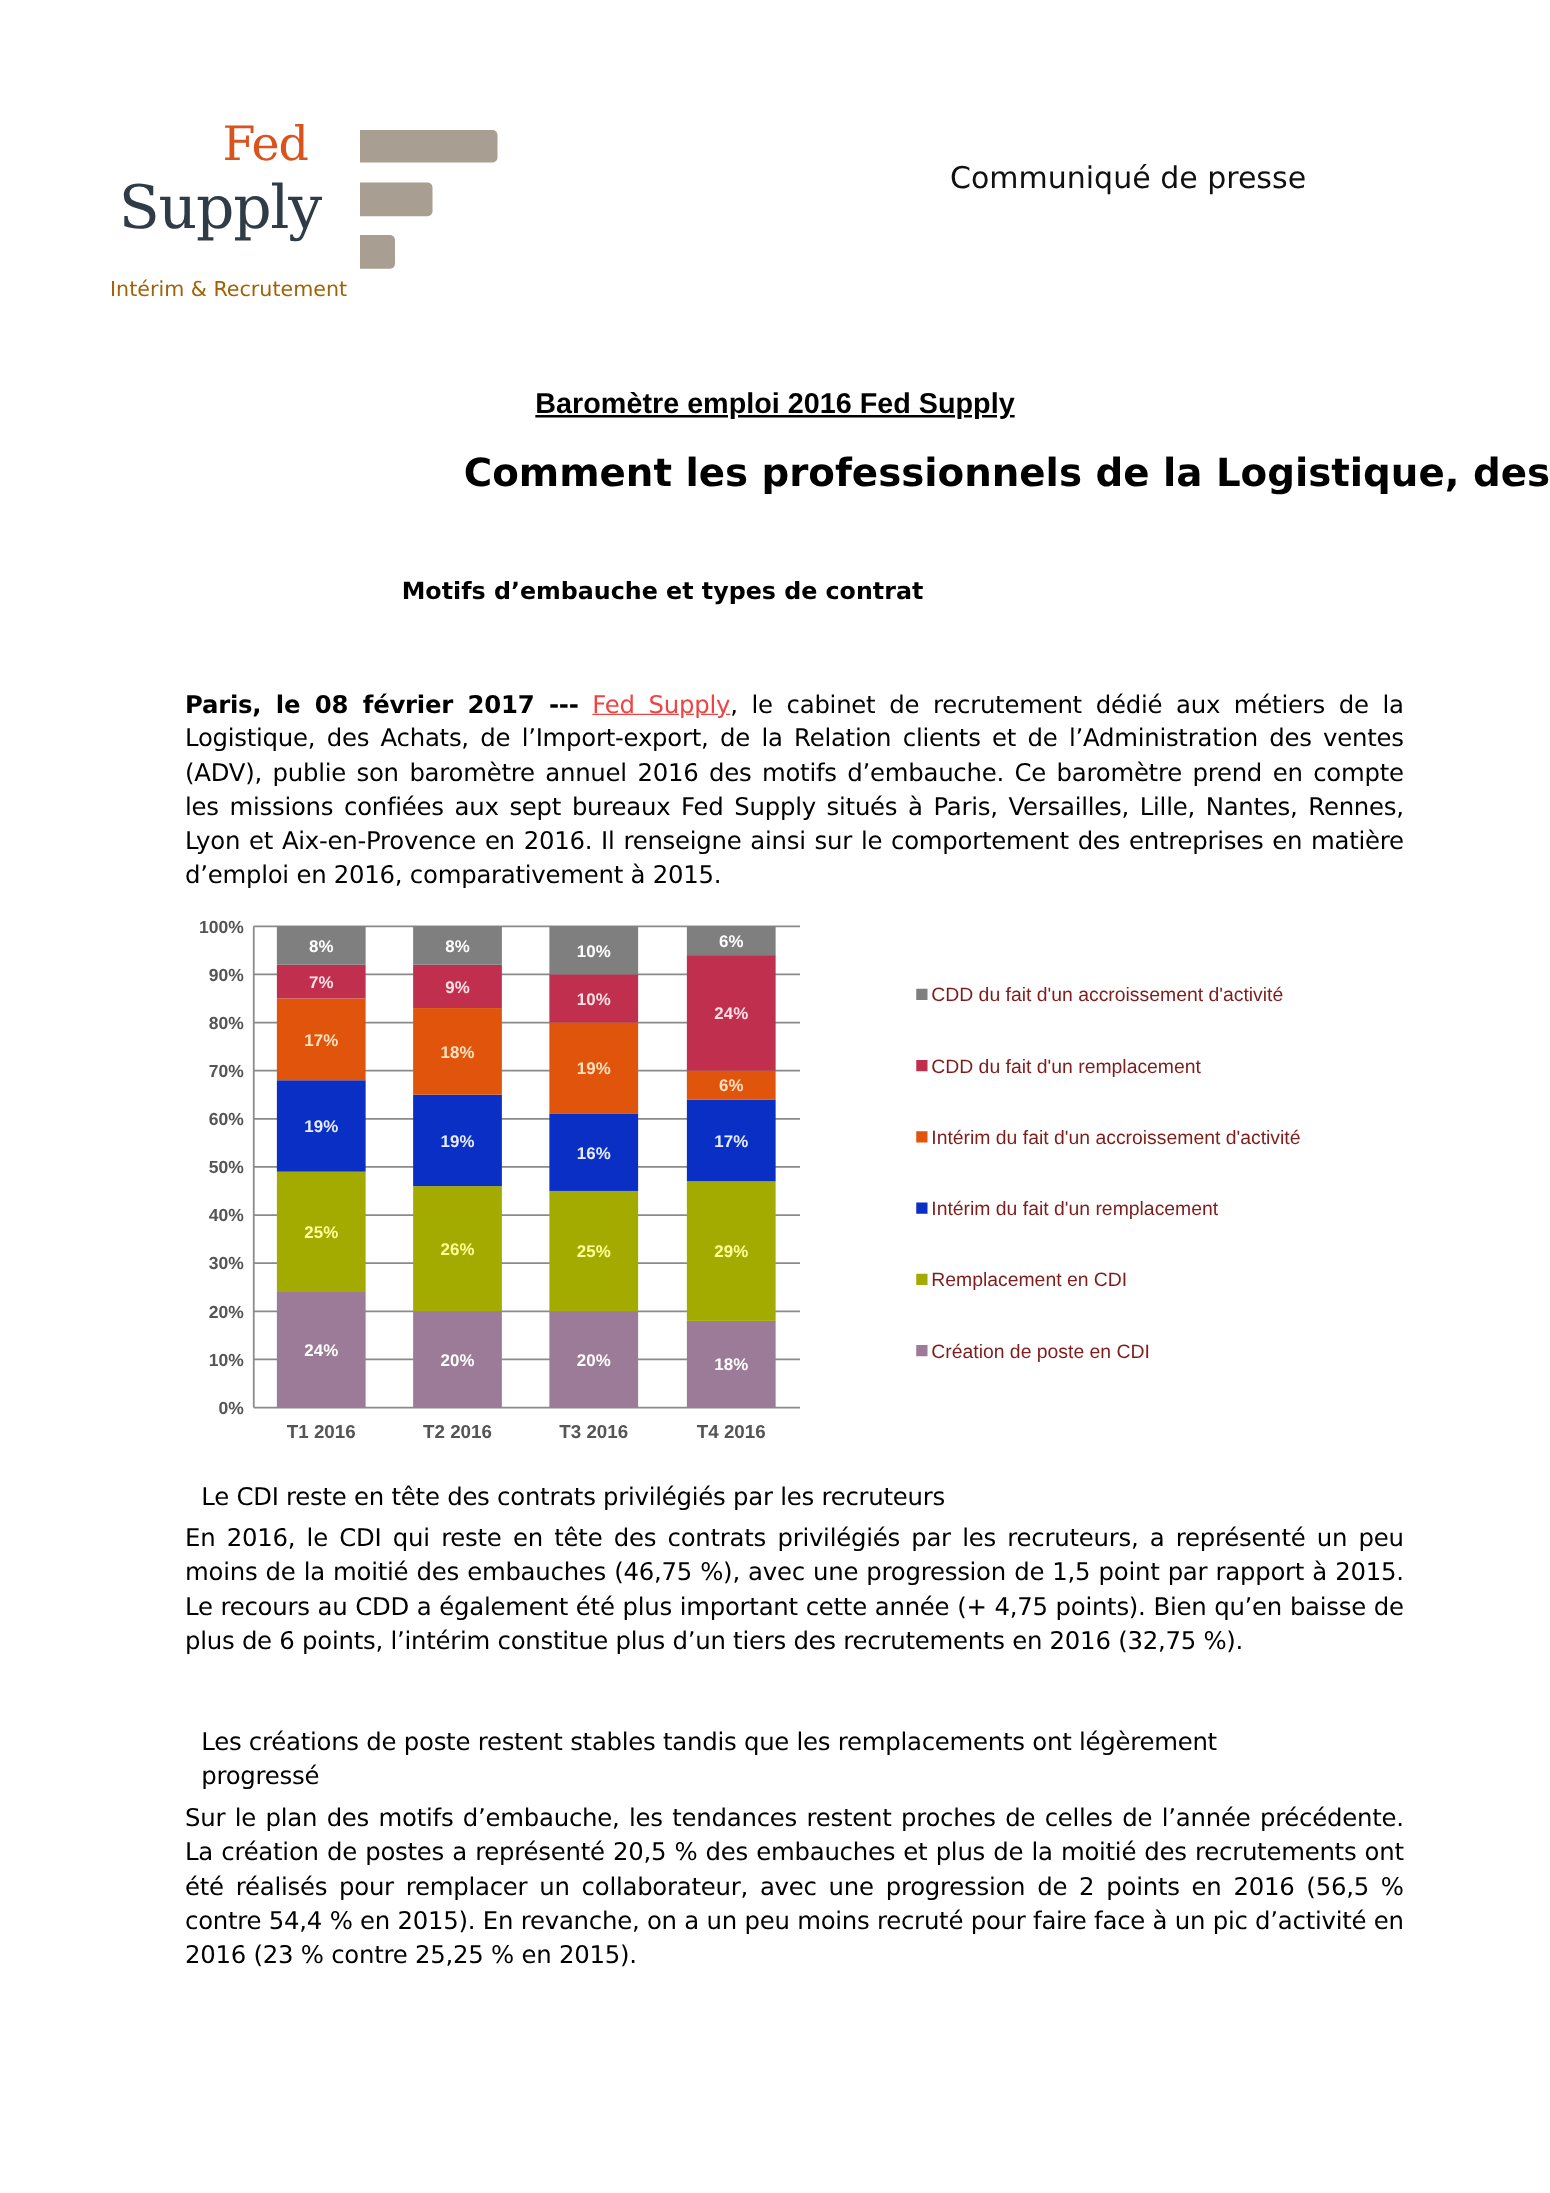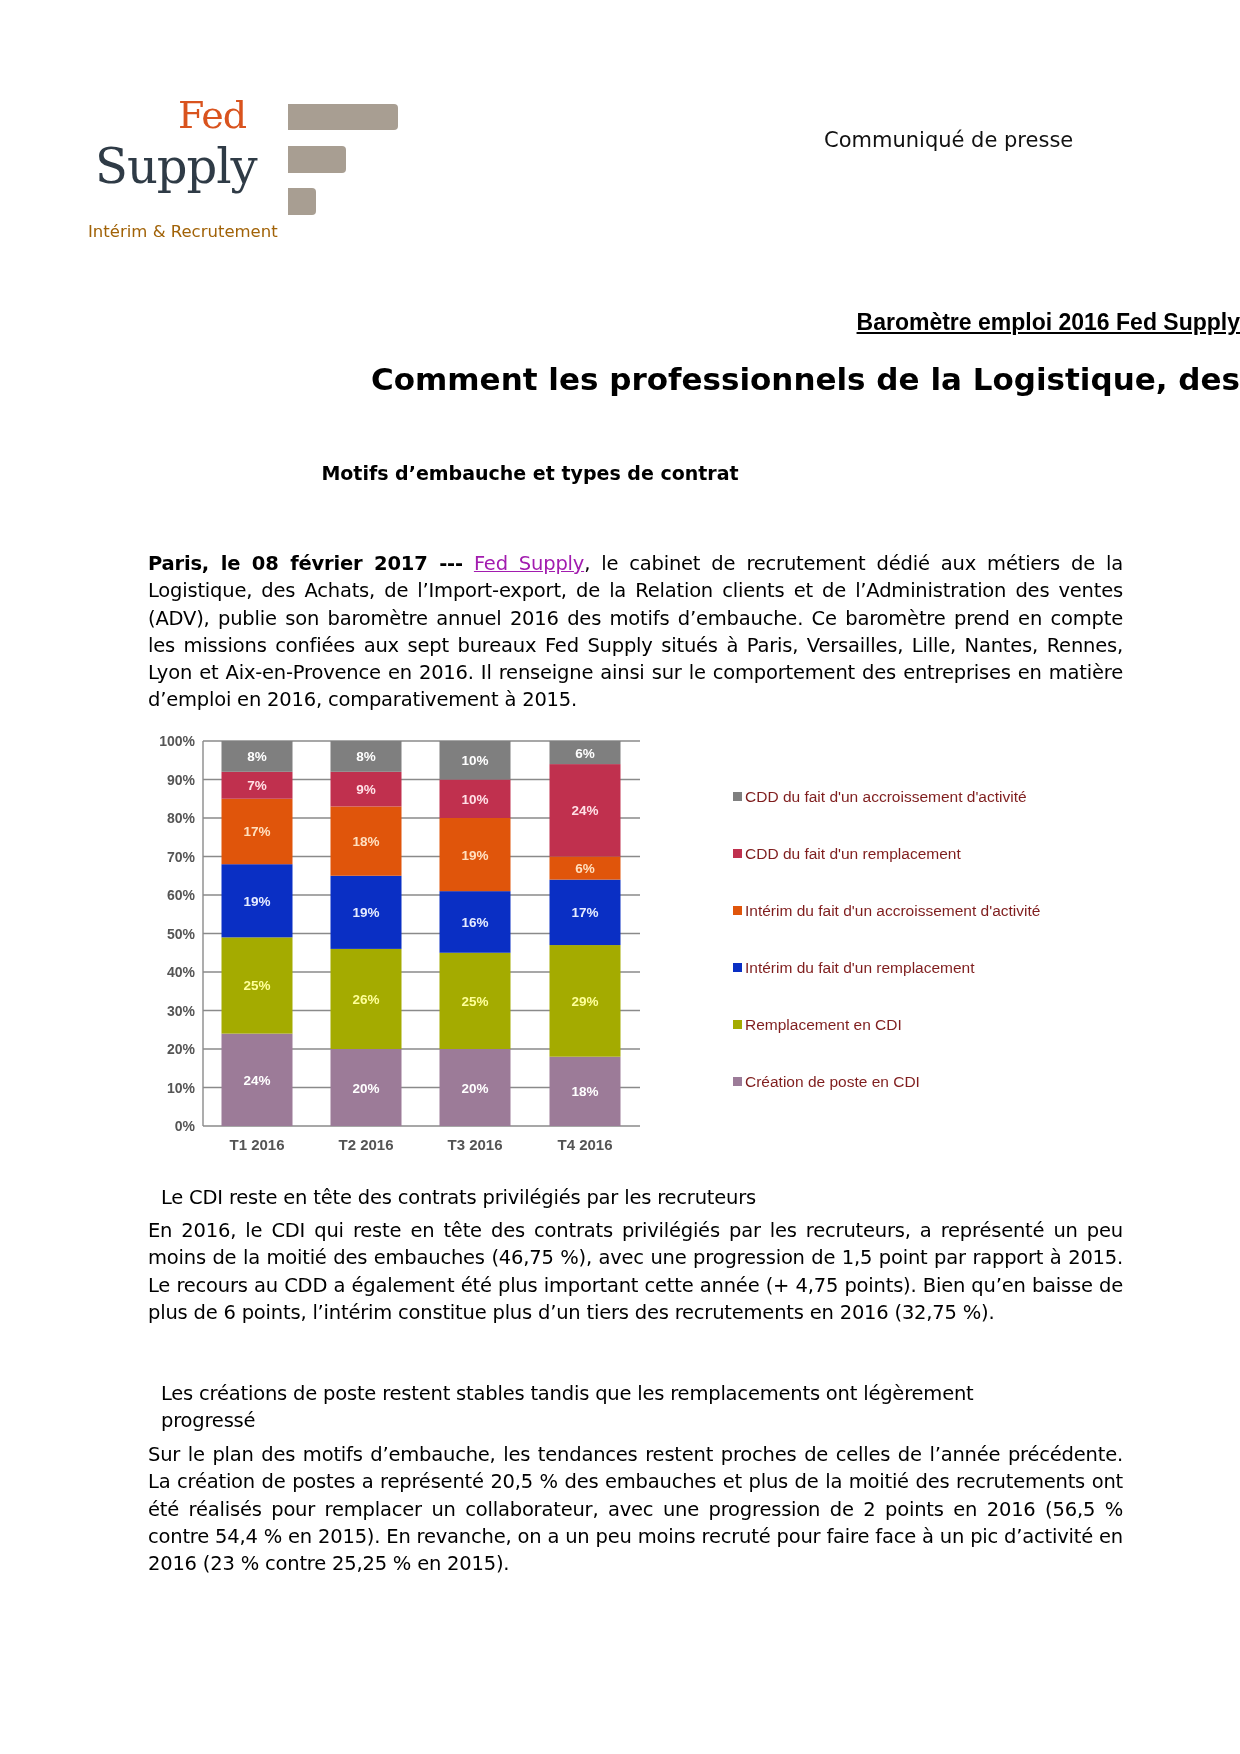--- a/index.html
+++ b/index.html
@@ -3,28 +3,28 @@
 <meta charset="utf-8">
 <style>
   html, body { margin:0; padding:0; background:#fff; }
   body { width:1240px; height:1754px; position:relative; overflow:hidden; font-family:"DejaVu Sans", sans-serif; color:#000; }
   .abs { position:absolute; }
   
   .logo-fed { left:178px; top:96px; font-family:"DejaVu Serif", serif; font-size:38px; color:#d9531e; line-height:1; letter-spacing:-1px; }
   .logo-supply { left:95px; top:142px; font-family:"DejaVu Serif", serif; font-size:48px; color:#2f3b46; line-height:1; letter-spacing:-1px; }
   .logo-sub { left:88px; top:199px; font-family:"DejaVu Sans", sans-serif; font-size:16.5px; color:#a16207; line-height:1;margin-top:25px; }
   .fbar { background:#a89e92; border-radius:0 4px 4px 0; }
-  .header-right { left:824px; top:128px; font-size:21px; color:#111; }
+  .header-right { left:760px; top:128px; font-size:24px; color:#111; }
   
-  .kicker { left:0; width:1240px; text-align:right; top:309px; font-size:23px; font-weight:bold; text-decoration:underline; font-family:"Liberation Sans", sans-serif; transform:scaleX(1.0); }
+  .kicker { left:0; width:1240px; text-align:center; top:309px; font-size:23px; font-weight:bold; text-decoration:underline; font-family:"Liberation Sans", sans-serif; transform:scaleX(1.0); }
   .h1 { left:0; width:1240px; text-align:right; top:357px; font-size:31px; font-weight:bold; line-height:44px; font-family:"DejaVu Sans", sans-serif; }
   .h3 { left:0; width:1060px; text-align:center; top:462px; font-size:19px; font-weight:bold; font-family:"DejaVu Sans", sans-serif; }
   .para { left:148px; width:975px; font-size:19.5px; line-height:27.3px; text-align:justify; font-family:"DejaVu Sans", sans-serif; letter-spacing:-0.2px; }
   .para .lead { font-weight:bold; }
-  .para a { color:#a21caf; text-decoration:underline; }
+  .para a { color:#ef4444; text-decoration:underline; }
   .sec-h { left:148px; width:975px; font-size:19.5px; font-weight:normal; line-height:27px; font-family:"DejaVu Sans", sans-serif; letter-spacing:-0.2px;margin-left:13px; }
   
   #chart-svg { position:absolute; left:0; top:0; }
   .legend { left:733px; top:0; }
   .legend-item { position:absolute; left:0; white-space:nowrap; font-family:"Liberation Sans", sans-serif; font-size:15.5px; color:#7f1d1d; }
   .legend-swatch { display:inline-block; width:9px; height:9px; margin-right:3px; vertical-align:1px; }
 </style>
 </head>
 <body>
 

